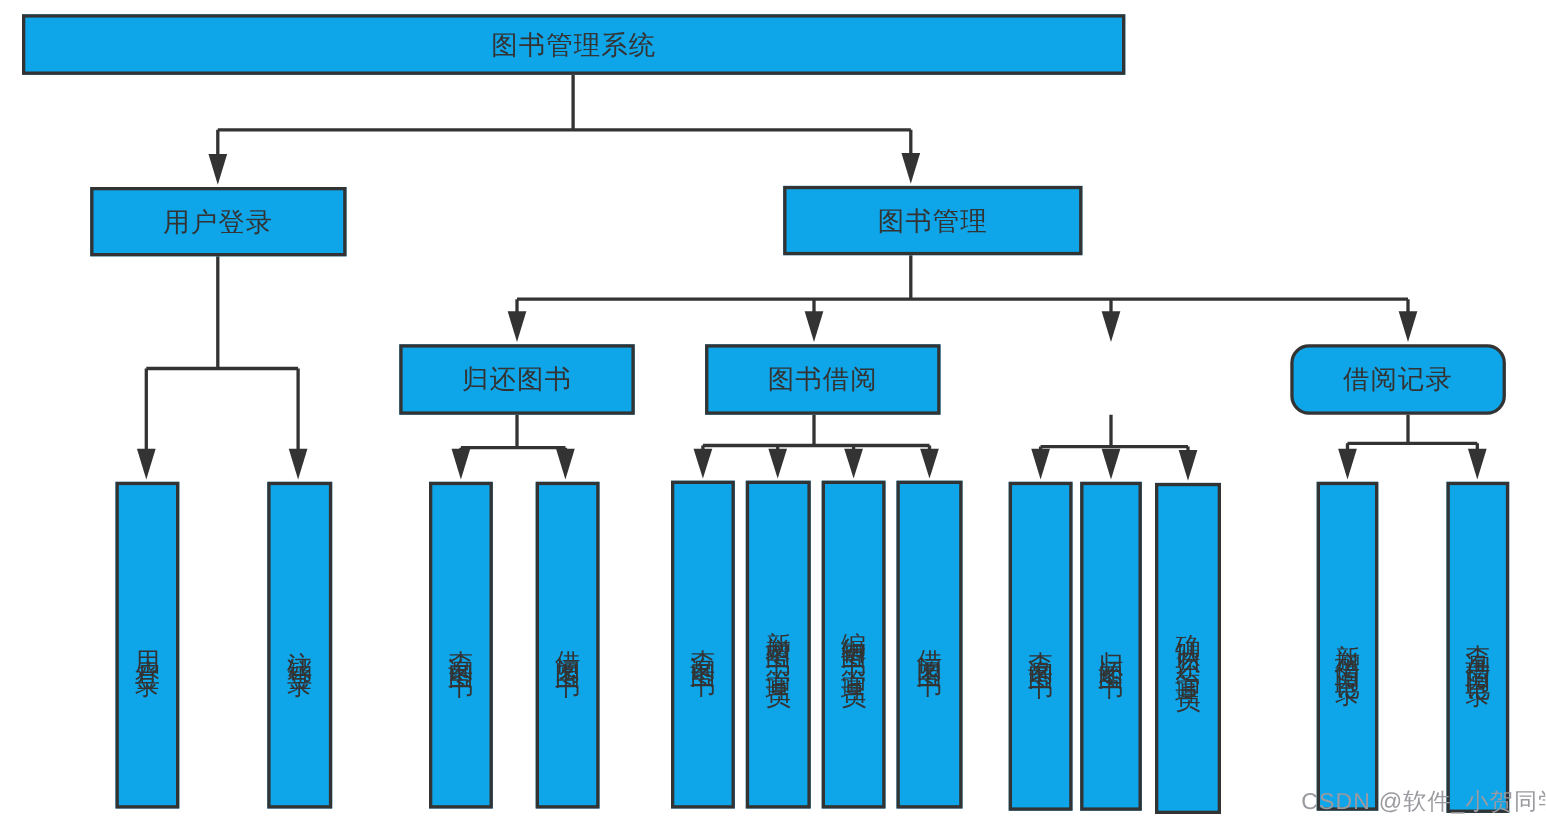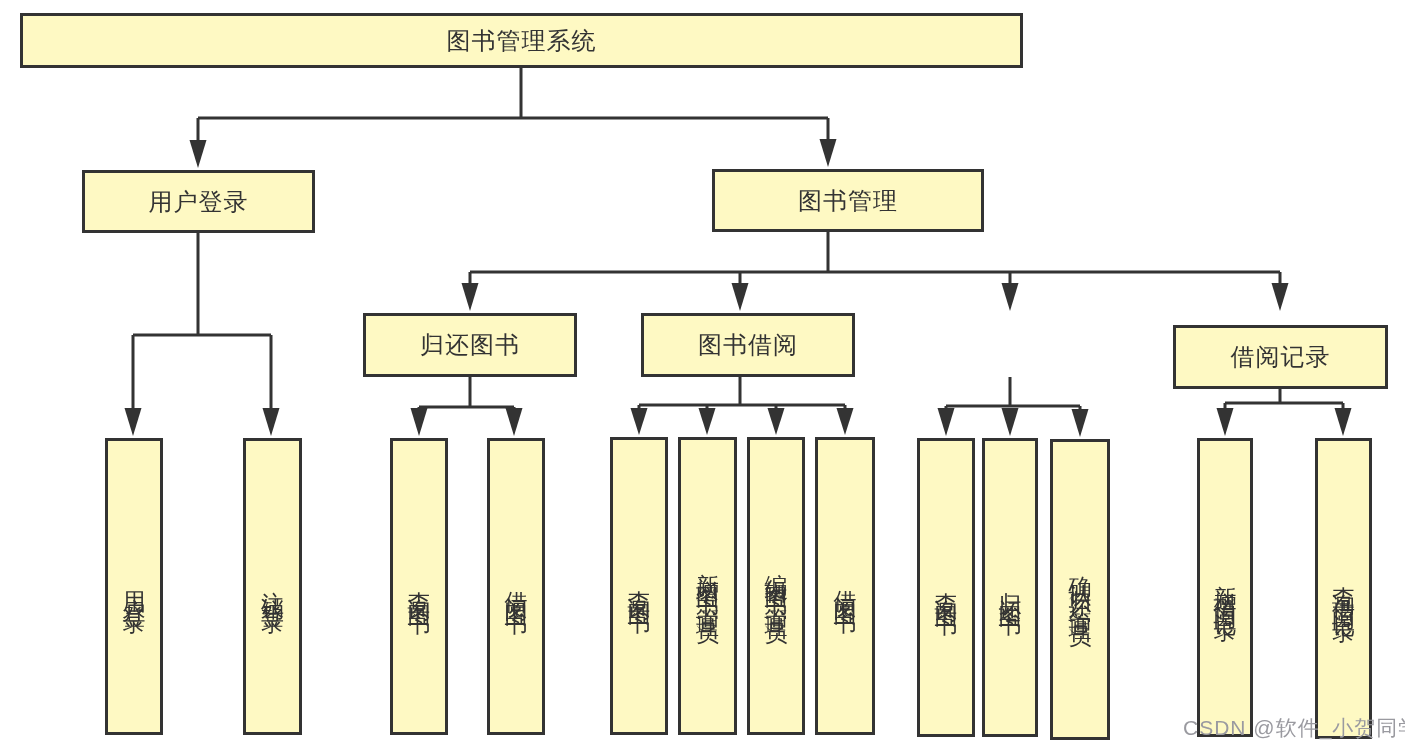--- a/index.html
+++ b/index.html
@@ -12,21 +12,21 @@
     overflow: hidden;
   }
   .connectors {
     position: absolute;
     left: 0; top: 0;
     width: 1405px; height: 747px;
   }
   .node {
     position: absolute;
     box-sizing: border-box;
-    background: #fef9c3;
+    background: #0ea5e9;
     border: 3px solid #333333;
     color: #333333;
     display: flex;
     align-items: center;
     justify-content: center;
     text-align: center;
   }
   .h-node { font-size: 24px; letter-spacing: 1px; white-space: nowrap; }
   .v-node {
     writing-mode: vertical-rl;
@@ -34,21 +34,21 @@
     letter-spacing: 7px;
     line-height: 1;
   }
   
   .n-root           { left: 20px;   top: 13px;  width: 1003px; height: 55px; }
   .n-login          { left: 82px;   top: 170px; width: 233px;  height: 63px; }
   .n-mgmt           { left: 712px;  top: 169px; width: 272px;  height: 63px; }
   .n-rec            { left: 363px;  top: 313px; width: 214px;  height: 64px; }
   .n-borrow         { left: 641px;  top: 313px; width: 214px;  height: 64px; }
   .n-current        { left: 903px;  top: 313px; width: 214px;  height: 64px; }
-  .n-records        { left: 1173px; top: 325px; width: 215px;  height: 64px; }
+  .n-records        { left: 1173px; top: 313px; width: 196px;  height: 64px; border-radius: 17px; }
   .n-login-user     { left: 105px;  top: 438px; width: 58px;   height: 297px; }
   .n-login-logout   { left: 243px;  top: 438px; width: 59px;   height: 297px; }
   .n-rec-query      { left: 390px;  top: 438px; width: 58px;   height: 297px; }
   .n-rec-borrow     { left: 487px;  top: 438px; width: 58px;   height: 297px; }
   .n-borrow-query   { left: 610px;  top: 437px; width: 58px;   height: 298px; }
   .n-borrow-add     { left: 678px;  top: 437px; width: 59px;   height: 298px; }
   .n-borrow-edit    { left: 747px;  top: 437px; width: 58px;   height: 298px; }
   .n-borrow-take    { left: 815px;  top: 437px; width: 60px;   height: 298px; }
   .n-current-query  { left: 917px;  top: 438px; width: 58px;   height: 299px; }
   .n-current-return { left: 982px;  top: 438px; width: 56px;   height: 299px; }

